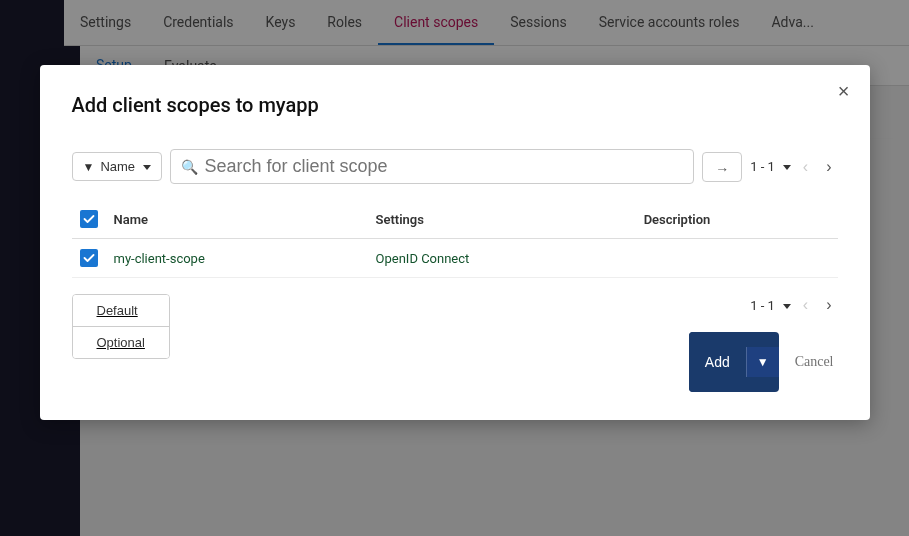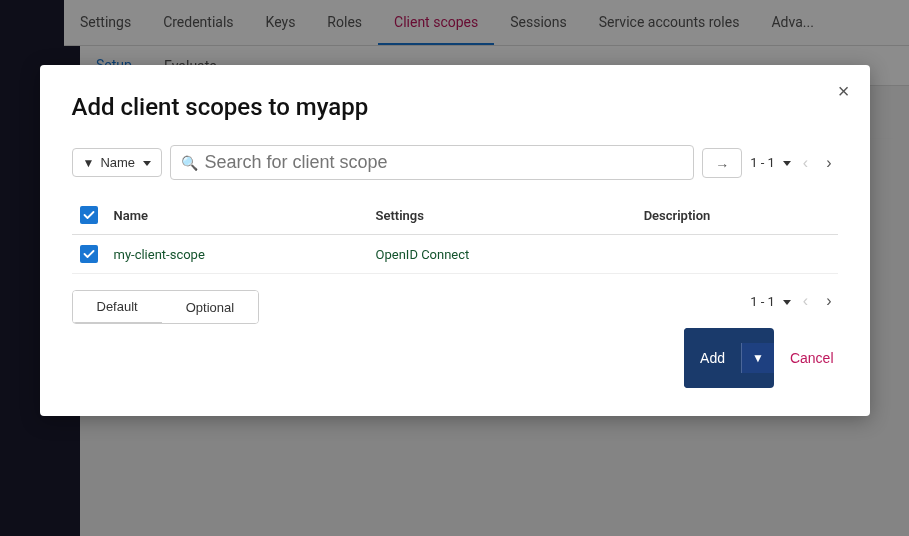--- a/index.html
+++ b/index.html
@@ -110,24 +110,24 @@
       background: #fff;
       border-radius: 4px;
       width: 830px;
       max-height: 460px;
       box-shadow: 0 4px 20px rgba(0,0,0,0.3);
       padding: 28px 32px 28px 32px;
       position: relative;
     }
 
     .modal-title {
-      font-size: 24px;
+      font-size: 20px;
       font-weight: 500;
       color: #111;
-      margin-bottom: 24px;
+      margin-bottom: 32px;
     }
 
     .modal-close {
       position: absolute;
       top: 16px; right: 20px;
       background: none;
       border: none;
       font-size: 20px;
       cursor: pointer;
       color: #555;
@@ -246,25 +246,26 @@
     
     .modal-bottom {
       display: flex;
       align-items: flex-start;
       justify-content: space-between;
       margin-top: 8px;
     }
 
     .scope-type-buttons {
       display: flex;
-      flex-direction: row;
+      flex-direction: column;
       gap: 0;
       border: 1px solid #ccc;
       border-radius: 4px;
       overflow: hidden;
+      text-decoration: underline;
     }
     .scope-type-btn {
       padding: 8px 24px;
       background: #fff;
       border: none;
       border-bottom: 1px solid #ccc;
       cursor: pointer;
       font-size: 13px;
       color: #333;
       text-align: left;
@@ -319,24 +320,25 @@
       border: none;
       border-left: 1px solid rgba(255,255,255,0.2);
       color: #fff;
       font-size: 12px;
       cursor: pointer;
     }
 
     .btn-cancel {
       background: none;
       border: none;
-      color: #be185d;
+      color: #737373;
       font-size: 14px;
       cursor: pointer;
       padding: 8px 4px;
+      font-family: Liberation Serif, serif;
     }
 
     .chevron-down {
       display: inline-block;
       width: 0; height: 0;
       border-left: 4px solid transparent;
       border-right: 4px solid transparent;
       border-top: 5px solid currentColor;
       vertical-align: middle;
       margin-left: 2px;

